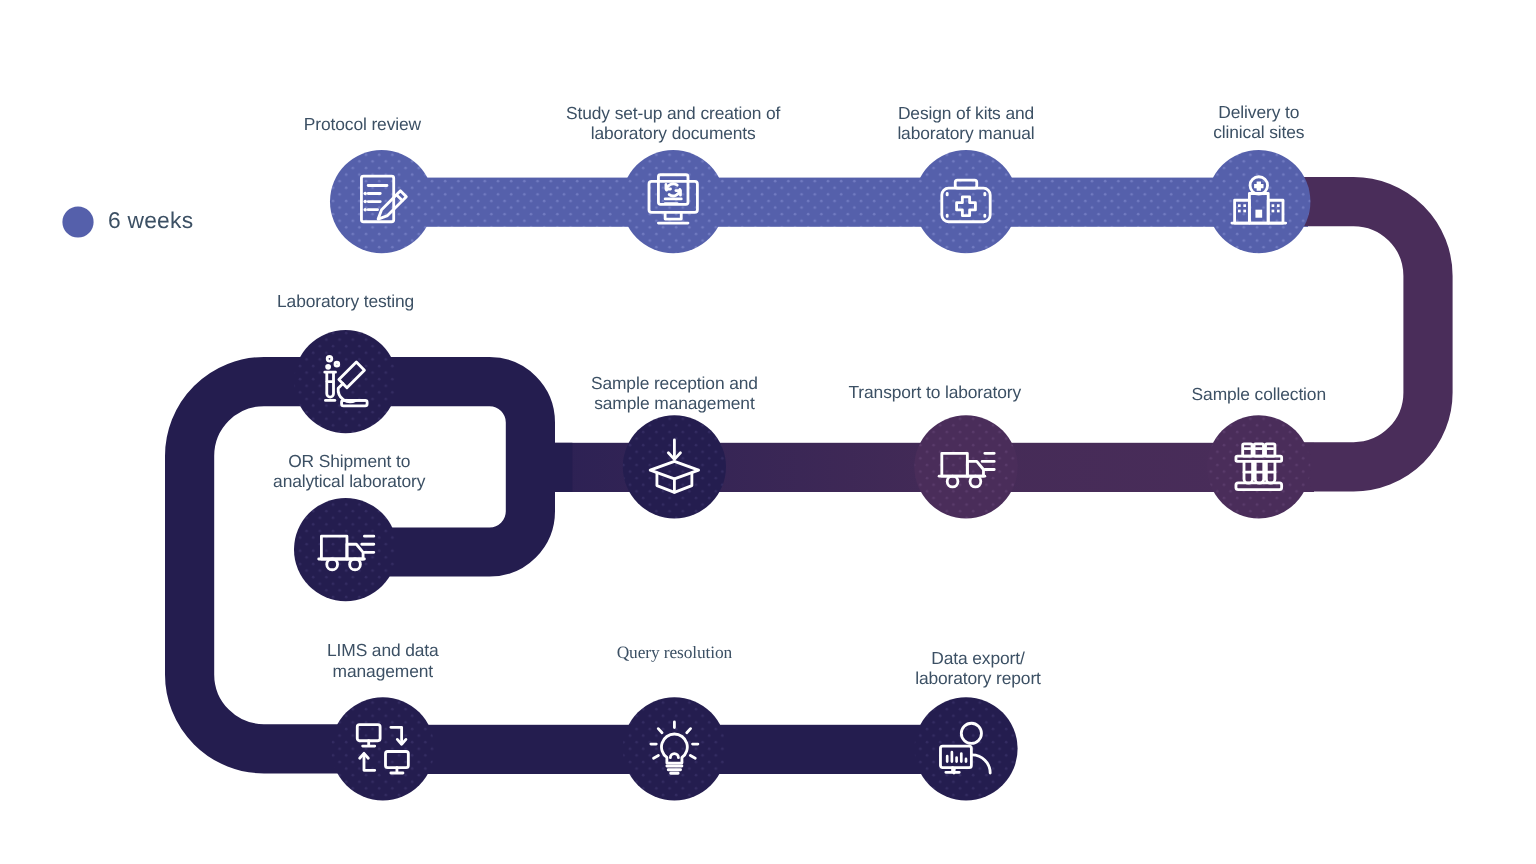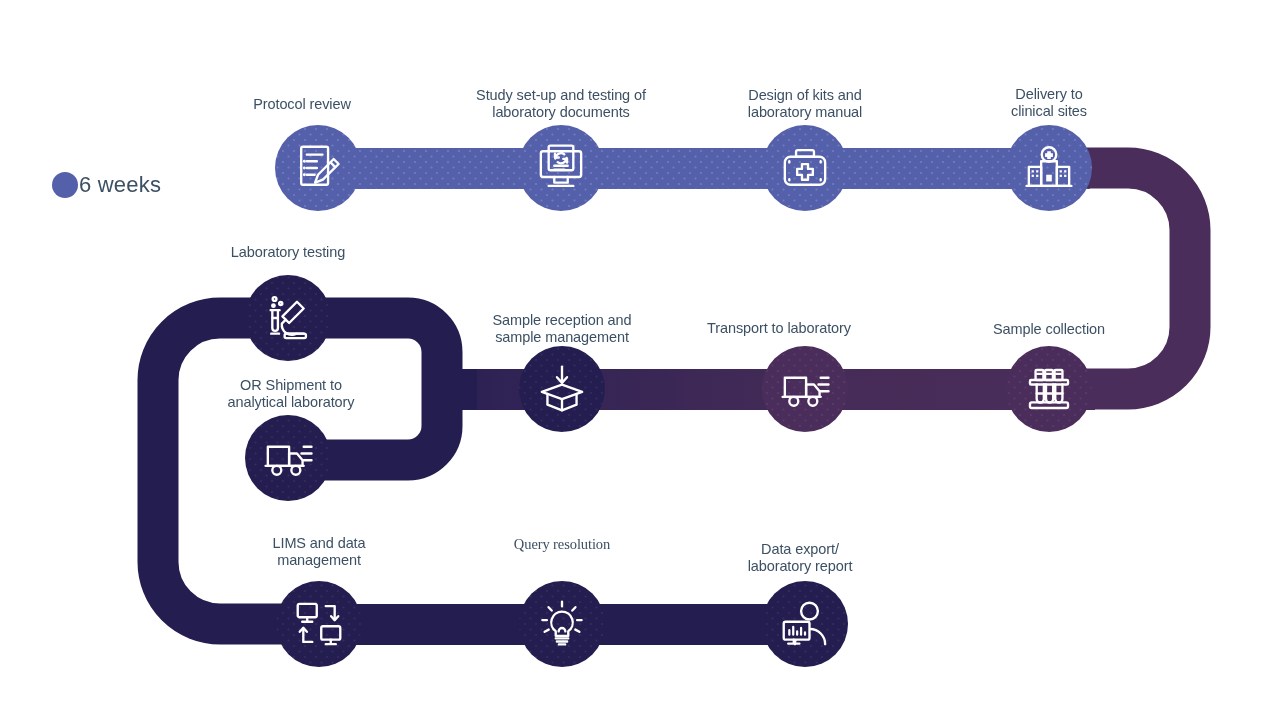--- a/index.html
+++ b/index.html
@@ -14,21 +14,21 @@
     font-size:14.5px;
     line-height:17px;
     text-align:center;
     letter-spacing:-0.1px;
     white-space:pre-line;
   }
 
   .legend{position:absolute;left:52px;top:166px;}
   .legend-row{display:flex;align-items:center;height:38px;}
   .legend-dot{width:26px;height:26px;border-radius:50%;flex:0 0 auto;}
-  .legend-text{margin-left:1px;color:#3c5064;font-size:22px;letter-spacing:0.2px;}
+  .legend-text{margin-left:12px;color:#3c5064;font-size:19px;letter-spacing:0.2px;}
 </style>
 </head>
 <body>
 
 <div id="stage">
 
   <svg id="flow" viewBox="0 0 1280 720">
     <defs>
       <pattern id="dots-peri" width="11" height="11" patternUnits="userSpaceOnUse">
         <rect width="11" height="11" fill="#5560ab"></rect>
@@ -218,32 +218,32 @@
 
   <div class="legend">
     <div class="legend-row">
       <span class="legend-dot" style="background:#5560ab"></span>
       <span class="legend-text">6 weeks</span>
     </div>
   </div>
 
   <div id="labels">
       <div class="label" style="left: 152px; top: 96px; width: 300px;">Protocol review</div>
-      <div class="label" style="left: 411px; top: 87px; width: 300px;">Study set-up and testing of
+      <div class="label" style="left: 411px; top: 87px; width: 300px;">Study set-up and creation of
 laboratory documents</div>
       <div class="label" style="left: 655px; top: 87px; width: 300px;">Design of kits and
 laboratory manual</div>
       <div class="label" style="left: 899px; top: 86px; width: 300px;">Delivery to
 clinical sites</div>
       <div class="label" style="left: 138px; top: 244px; width: 300px;">Laboratory testing</div>
       <div class="label" style="left: 141px; top: 377px; width: 300px;">OR Shipment to
 analytical laboratory</div>
       <div class="label" style="left: 412px; top: 312px; width: 300px;">Sample reception  and
 sample management</div>
       <div class="label" style="left: 629px; top: 320px; width: 300px;">Transport to laboratory</div>
       <div class="label" style="left: 899px; top: 321px; width: 300px;">Sample collection</div>
       <div class="label" style="left: 169px; top: 535px; width: 300px;">LIMS and data
 management</div>
       <div class="label" style="left: 412px; top: 536px; width: 300px; font-family: Liberation Serif, serif;">Query resolution</div>
-      <div class="label" style="left: 650px; top: 541px; width: 300px;">Data export/
+      <div class="label" style="left: 665px; top: 541px; width: 300px;">Data export/
 laboratory report</div>
     </div>
 </div>
 
 </body></html>

